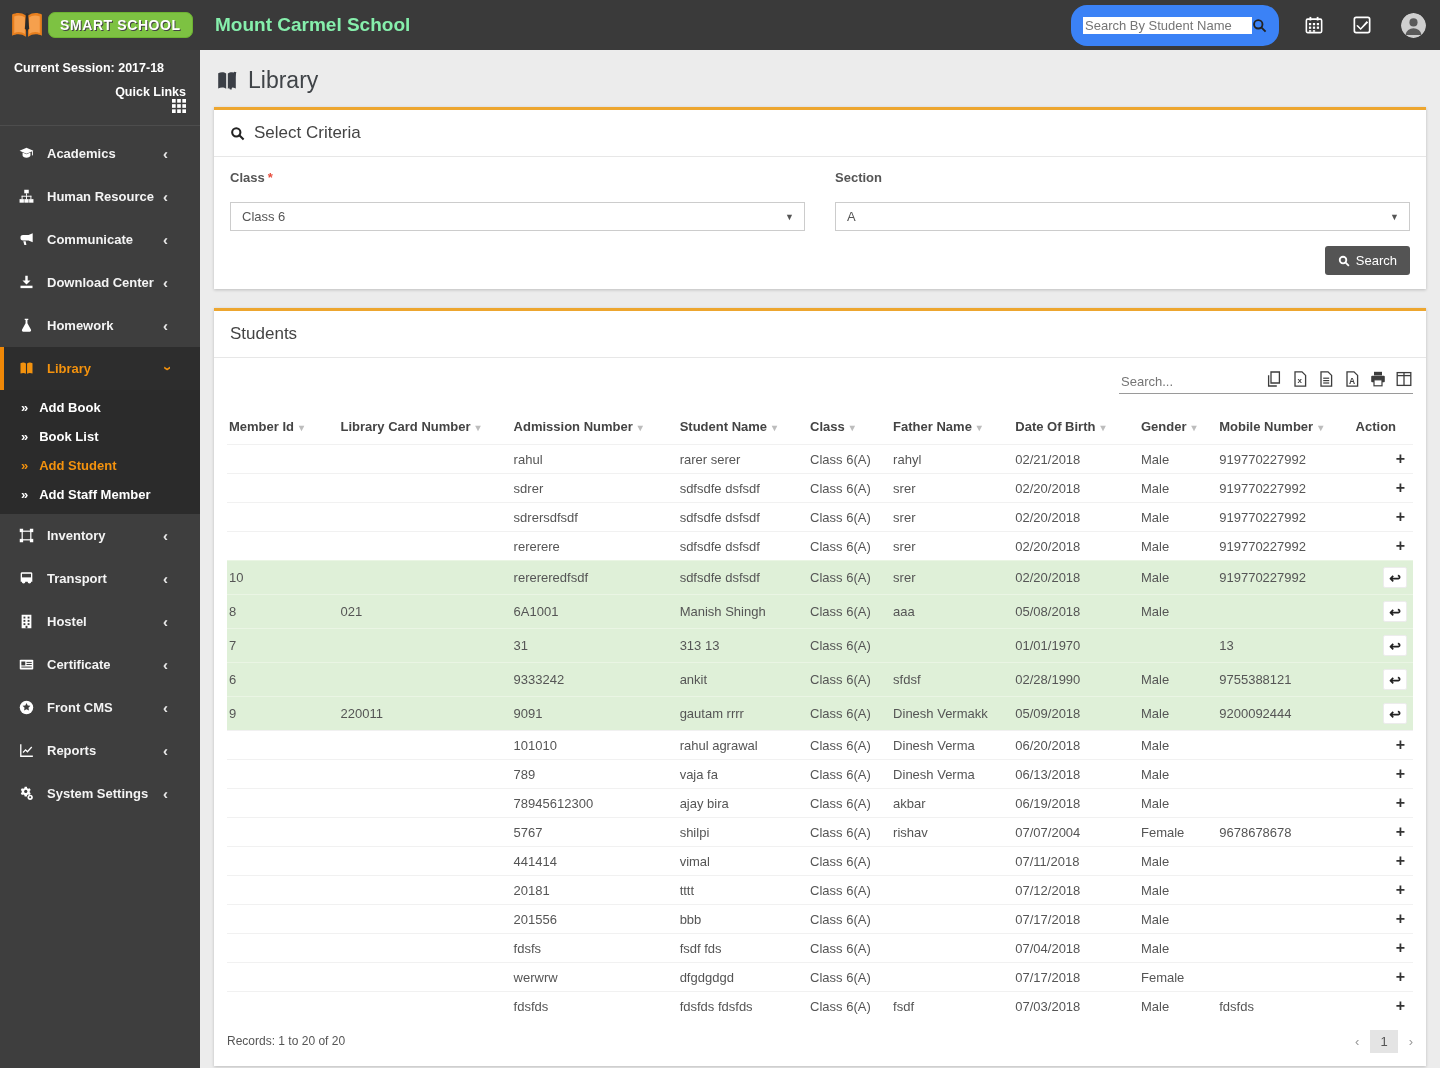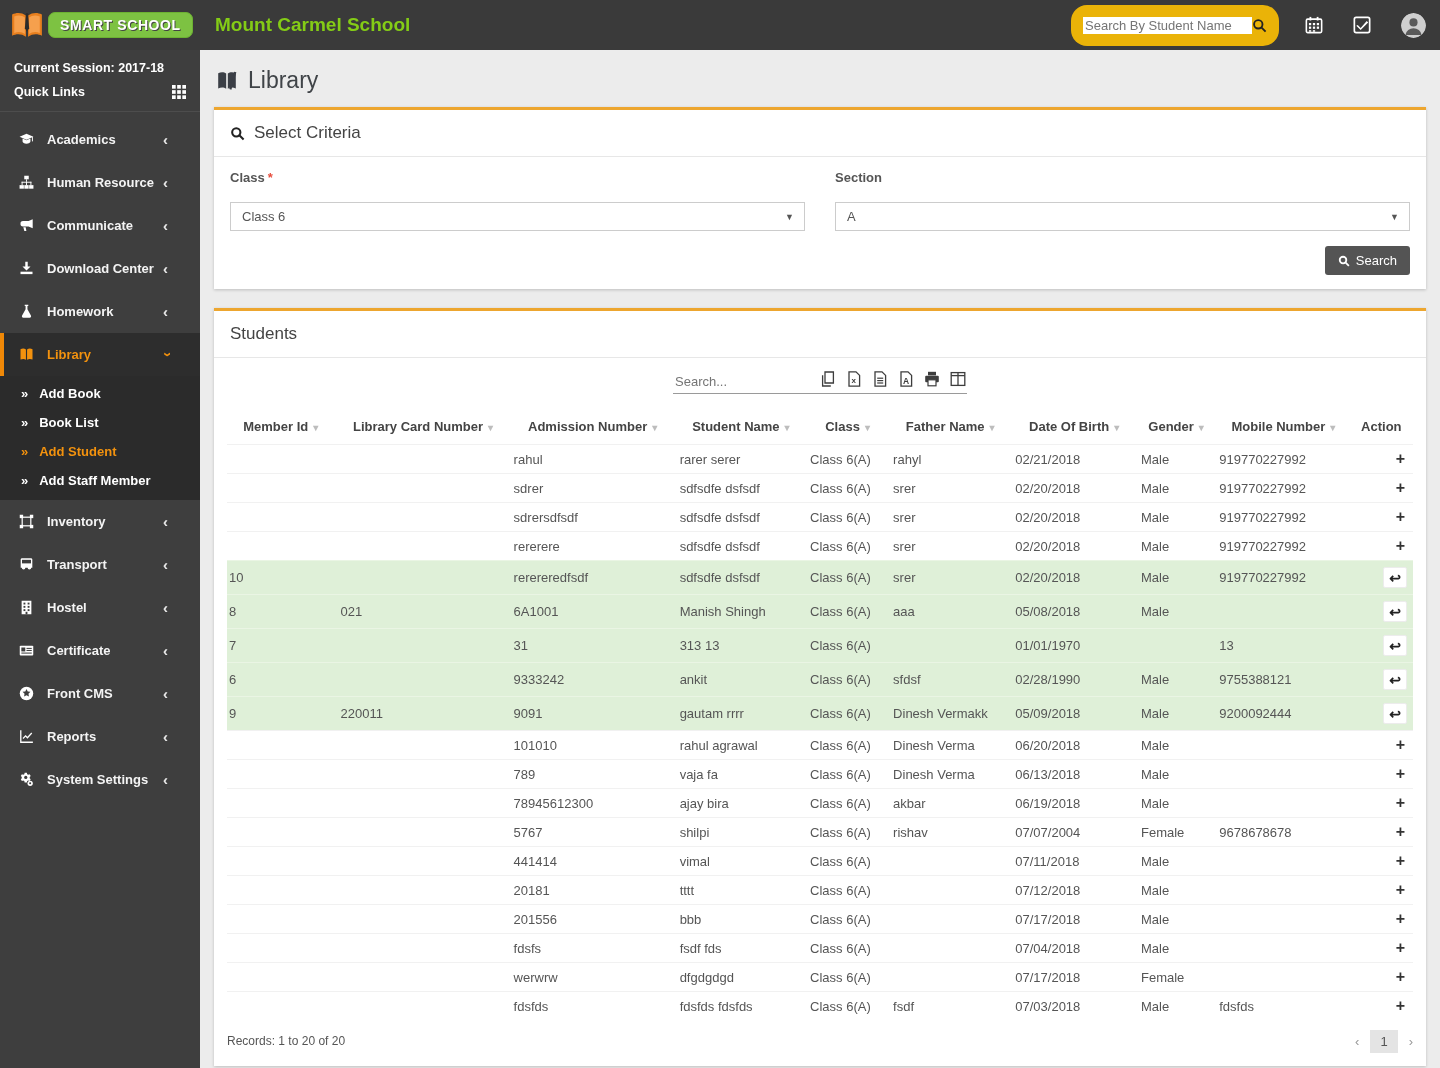--- a/index.html
+++ b/index.html
@@ -7,32 +7,32 @@
   body {
     width:1440px; height:1068px; overflow:hidden;
     font-family:"Liberation Sans", sans-serif;
     background:#ececec;
   }
   
   .topbar { position:absolute; top:0; left:0; width:1440px; height:50px; background:#3a3a3a; display:flex; align-items:center; z-index:20; }
   .logo-area { width:200px; min-width:200px; display:flex; align-items:center; padding-left:10px; }
   .logo-book { width:34px; height:30px; margin-right:4px; }
   .logo-pill { background:#7dc242; border:1px solid #6cb132; border-radius:7px; padding:4px 11px; color:#fff; font-weight:bold; font-size:14px; letter-spacing:.6px; text-shadow:1px 1px 0 #444; white-space:nowrap; }
-  .school-name { color:#84cc16; font-size:19px; font-weight:bold; margin-left:15px; flex:1; }
-  .top-search { width:208px; height:41px; background:#eab308; border-radius:16px; display:flex; align-items:center; padding:0 12px; margin-right:26px; }
+  .school-name { color:#86efac; font-size:19px; font-weight:bold; margin-left:15px; flex:1; }
+  .top-search { width:208px; height:41px; background:#3b82f6; border-radius:16px; display:flex; align-items:center; padding:0 12px; margin-right:26px; }
   .top-search input { border:none; outline:none; flex:1; font-size:13px; color:#555; font-family:"Liberation Sans",sans-serif; min-width:0; }
   .top-search svg { width:15px; height:15px; color:#222; flex:none; }
   .top-icon { margin-right:30px; cursor:pointer; display:flex; }
   .top-icon svg { width:18px; height:18px; color:#fff; }
   .avatar { width:25px; height:25px; border-radius:50%; overflow:hidden; margin-right:14px; cursor:pointer; }
   
   .sidebar { position:absolute; top:50px; left:0; bottom:0; width:200px; background:#3e3e3e; color:#fff; z-index:10; }
   .session-block { padding:11px 14px 12px 14px; border-bottom:1px solid #4d4d4d; font-size:12.5px; font-weight:bold; }
   .session-line { margin-bottom:10px; }
-  .quick-links { display:flex; align-items:flex-end; justify-content:space-between; cursor:pointer; }
+  .quick-links { display:flex; align-items:flex-end; justify-content:space-between; cursor:pointer;flex-direction:column; }
   .quick-links svg { width:14px; height:14px; }
   .menu { margin-top:6px; }
   .menu-item { height:43px; display:flex; align-items:center; padding:0 32px 0 19px; font-size:13px; font-weight:bold; color:#f4f4f4; cursor:pointer; }
   .menu-item svg { width:15px; height:15px; margin-right:13px; fill:#fff; flex:none; }
   .mi-chevron { margin-left:auto; color:#e8e8e8; font-size:15px; font-weight:bold; }
   .menu-item.active { background:#2d2d2d; color:#f3920e; border-left:4px solid #ef8807; padding-left:15px; }
   .menu-item.active svg { fill:#f3920e; }
   .menu-item.active .mi-chevron { color:#f3920e; display:inline-block; transform:rotate(-90deg); }
   .submenu { background:#2b2b2b; padding:3px 0 5px 0; }
   .submenu-item { height:29px; display:flex; align-items:center; padding-left:21px; font-size:13px; font-weight:bold; color:#fff; cursor:pointer; }
@@ -51,27 +51,27 @@
   .field { flex:1; }
   .field-label { font-size:13px; color:#555; font-weight:bold; }
   .req { color:#e74c3c; margin-left:3px; }
   .select { margin-top:17px; height:29px; border:1px solid #ccc; display:flex; align-items:center; padding:0 11px; font-size:13px; color:#555; position:relative; background:#fff; cursor:pointer; }
   .select .caret { position:absolute; right:10px; font-size:9px; color:#555; }
   .criteria-footer { display:flex; justify-content:flex-end; margin-top:15px; }
   .search-btn { background:#545454; color:#fff; font-size:13px; padding:7px 13px; border-radius:3px; display:flex; gap:6px; align-items:center; border:none; cursor:pointer; font-family:"Liberation Sans",sans-serif; }
   .search-btn svg { width:12px; height:12px; color:#fff; }
   
   .students-body { padding:12px 13px 13px 13px; }
-  .table-controls { display:flex; justify-content:center; align-items:flex-end; }
+  .table-controls { display:flex; justify-content:flex-end; align-items:flex-end; }
   .table-search input { border:none; border-bottom:1px solid #9a9a9a; width:146px; font-size:13px; padding:4px 2px; outline:none; color:#555; font-family:"Liberation Sans",sans-serif; background:transparent; }
   .export-icons { display:flex; gap:10px; border-bottom:1px solid #9a9a9a; padding:0 1px 6px 1px; }
   .export-icons .exp { display:flex; cursor:pointer; }
   .export-icons svg { width:16px; height:16px; color:#3d3d3d; }
   table.students { width:100%; border-collapse:collapse; margin-top:17px; font-size:13px; color:#555; table-layout:fixed; }
-  table.students th { text-align:center; font-size:13px; color:#444; font-weight:bold; padding:8px 6px 10px 2px; white-space:nowrap; overflow:hidden; }
+  table.students th { text-align:left; font-size:13px; color:#444; font-weight:bold; padding:8px 6px 10px 2px; white-space:nowrap; overflow:hidden; }
   th .sort-caret { color:#bdbdbd; font-size:10px; margin-left:5px; }
   table.students td { padding:6px 6px 6px 2px; border-top:1px solid #f1f1f1; white-space:nowrap; overflow:hidden; height:29px; }
   tr.green td { background:#dff0d8; border-top-color:#eaf5e4; }
   th.action, td.action { text-align:right; padding-right:12px; }
   .add-btn { font-weight:bold; font-size:16px; color:#333; background:none; border:none; cursor:pointer; line-height:1; padding:0 2px; }
   .return-btn { background:#fff; border:1px solid #ececec; width:24px; height:21px; font-size:14px; color:#222; cursor:pointer; border-radius:2px; line-height:1; padding:0; font-weight:bold; }
   .table-footer { display:flex; justify-content:space-between; align-items:center; margin-top:9px; font-size:12px; color:#555; }
   .pagination { display:flex; align-items:center; gap:11px; color:#999; font-size:13px; }
   .page-arrow { cursor:pointer; }
   .page-current { background:#e4e4e4; padding:4px 10px; color:#555; cursor:pointer; }

